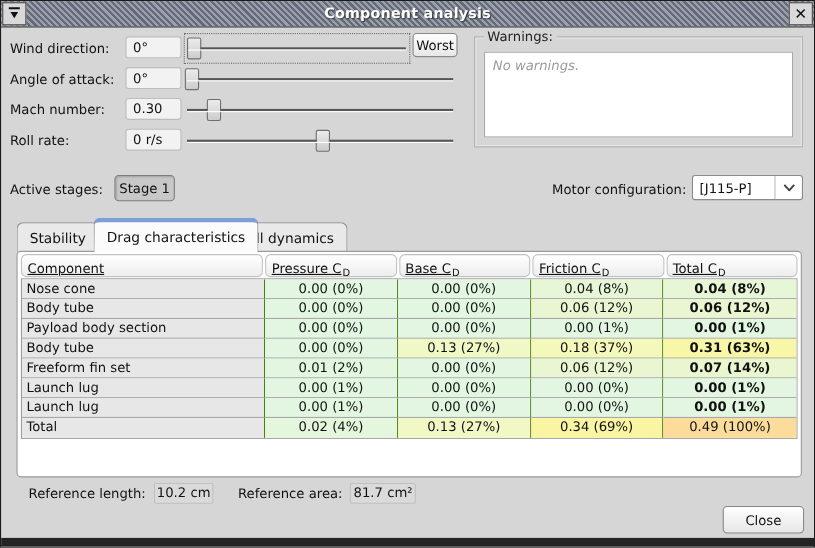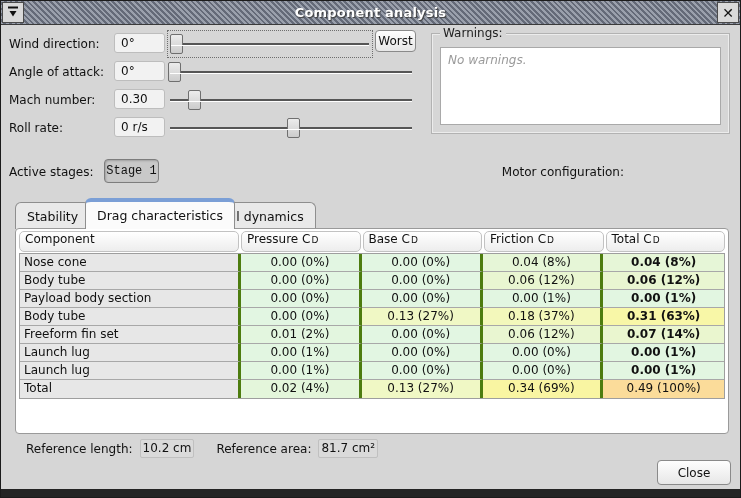--- a/index.html
+++ b/index.html
@@ -45,28 +45,28 @@
   
   .tab{position:absolute;box-sizing:border-box;border:1px solid #8e8e8e;border-bottom:none;
        border-radius:6px 6px 0 0;background:#e9e9e9;font-size:12.5px;color:#111;
        display:flex;align-items:center;justify-content:center;padding:0 11px;cursor:default;}
   .tab.active{background:#fbfbfb;border-top:4px solid #7b9fd6;z-index:3;}
   
   .pane{position:absolute;box-sizing:border-box;background:#ffffff;border:1px solid #9a9a9a;border-radius:4px;overflow:hidden;}
   .thead{display:grid;grid-template-columns:222px 1fr 1fr 1fr 1fr;padding:2px 2px 1px 2px;}
   .th{box-sizing:border-box;height:21px;margin:0 1px;background:linear-gradient(#ffffff,#ededed);
       border:1px solid #c2c2c2;border-radius:5px;font-size:12px;color:#111;
-      display:flex;align-items:flex-start;padding:0 5px;white-space:nowrap;overflow:hidden;}
+      display:flex;align-items:flex-end;padding:0 5px;white-space:nowrap;overflow:hidden;text-decoration:underline;}
   .th sub{font-size:9px;transform:translateY(3px);margin-left:1px;}
   .tbody{margin:0 3px;border:1px solid #9e9e9e;}
   .trow{display:grid;grid-template-columns:221px 1fr 1fr 1fr 1fr;}
   .tc{box-sizing:border-box;height:18px;line-height:17px;font-size:12px;color:#111;
       overflow:hidden;white-space:nowrap;}
   .trow:not(:last-child) .tc{border-bottom:1px solid #a8a8a8;}
-  .tc:not(:last-child){border-right:3px solid #4d7c0f;}
+  .tc:not(:last-child){border-right:1px solid #4d7c0f;}
   .tc.comp{background:#e7e7e7;padding:0 4px;}
   .tc.num{text-align:center;}
   .tc.tot{font-weight:bold;}
   .trow.totalrow .tc{font-weight:normal;}
   
   .refbox{box-sizing:border-box;height:19px;border:1px solid #c0c0c0;border-radius:2px;
           font-size:12px;color:#111;padding:1px 2px;background:#dadada;white-space:nowrap;}
   .footer-row{position:absolute;display:flex;align-items:center;gap:7px;font-size:12px;color:#111;}
 </style>
 </head>
@@ -121,23 +121,31 @@
       <div class="thumb" style="left: calc(51% - 6.5px);"></div>
     </div>
   </div>
 
   <div class="group" style="left:430px;top:32px;width:297px;height:99px;">
     <span class="group-title">Warnings:</span>
     <div class="warn-list">No warnings.</div>
   </div>
 
   <span class="lbl" style="left:8px;top:164px;">Active stages:</span>
-  <div class="btn pressed" style="left:103px;top:158px;width:55px;height:24px;font-family:Liberation Mono, monospace;">Stage 1</div>
+  <div class="btn pressed" style="left:103px;top:158px;width:55px;height:24px;">Stage 1</div>
 
   <span class="lbl" style="left:470px;top:164px;width:153px;text-align:right;">Motor configuration:</span>
+  <div class="combo" style="left:628px;top:158px;width:101px;">
+    <span class="combo-text">[J115-P]</span>
+    <span class="combo-arrow">
+      <svg width="11" height="7" viewBox="0 0 11 7">
+          <polyline points="1,1 5.5,6 10,1" fill="none" stroke="#444" stroke-width="1.8"></polyline>
+        </svg>
+    </span>
+  </div>
 
   <div class="tab" style="left:14px;top:201px;height:27px;">Stability</div>
   <div class="tab active" style="left:84px;top:197px;height:31px;">Drag characteristics</div>
   <div class="tab" style="left:204px;top:201px;height:27px;">Roll dynamics</div>
 
   <div class="pane" style="left:14px;top:227px;width:714px;height:206px;z-index:2;">
     <div class="thead">
       <div class="th">
           <span>Component</span>
           <sub></sub>

